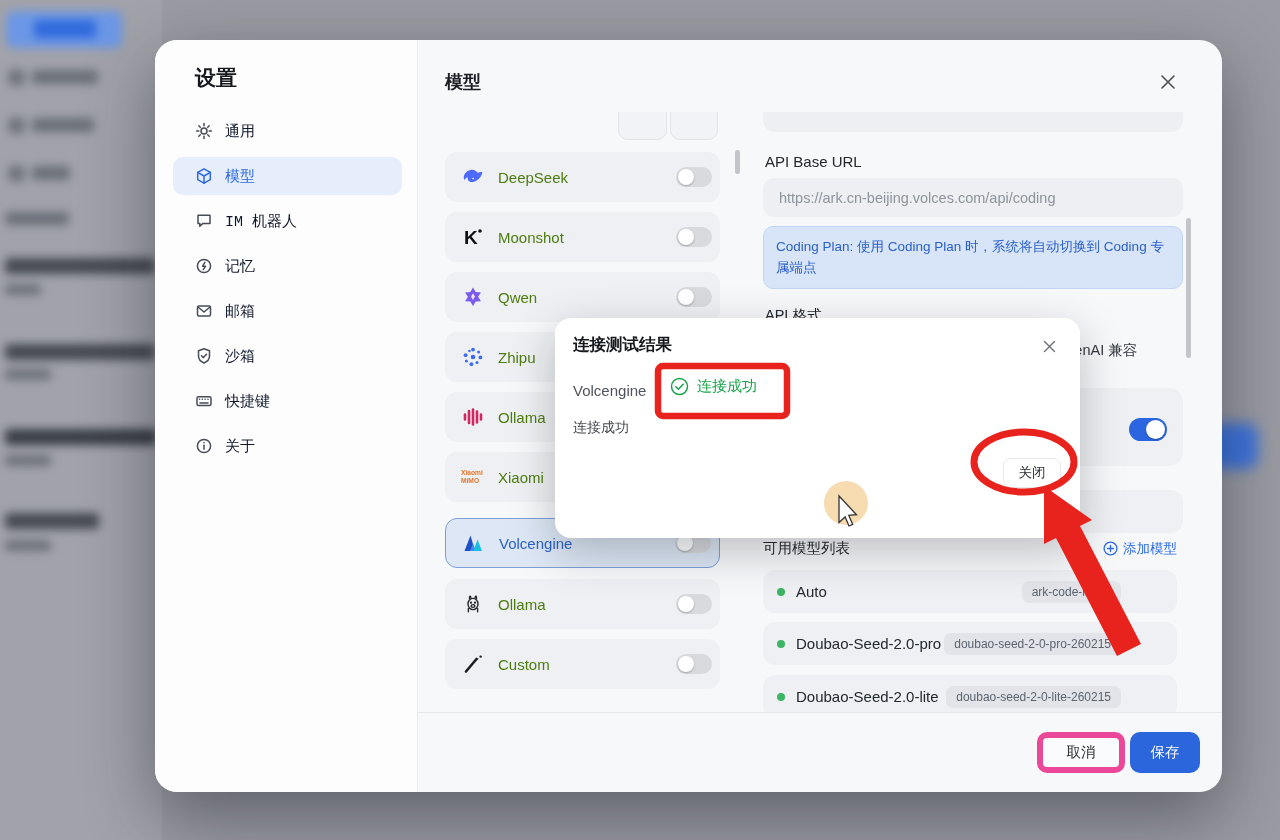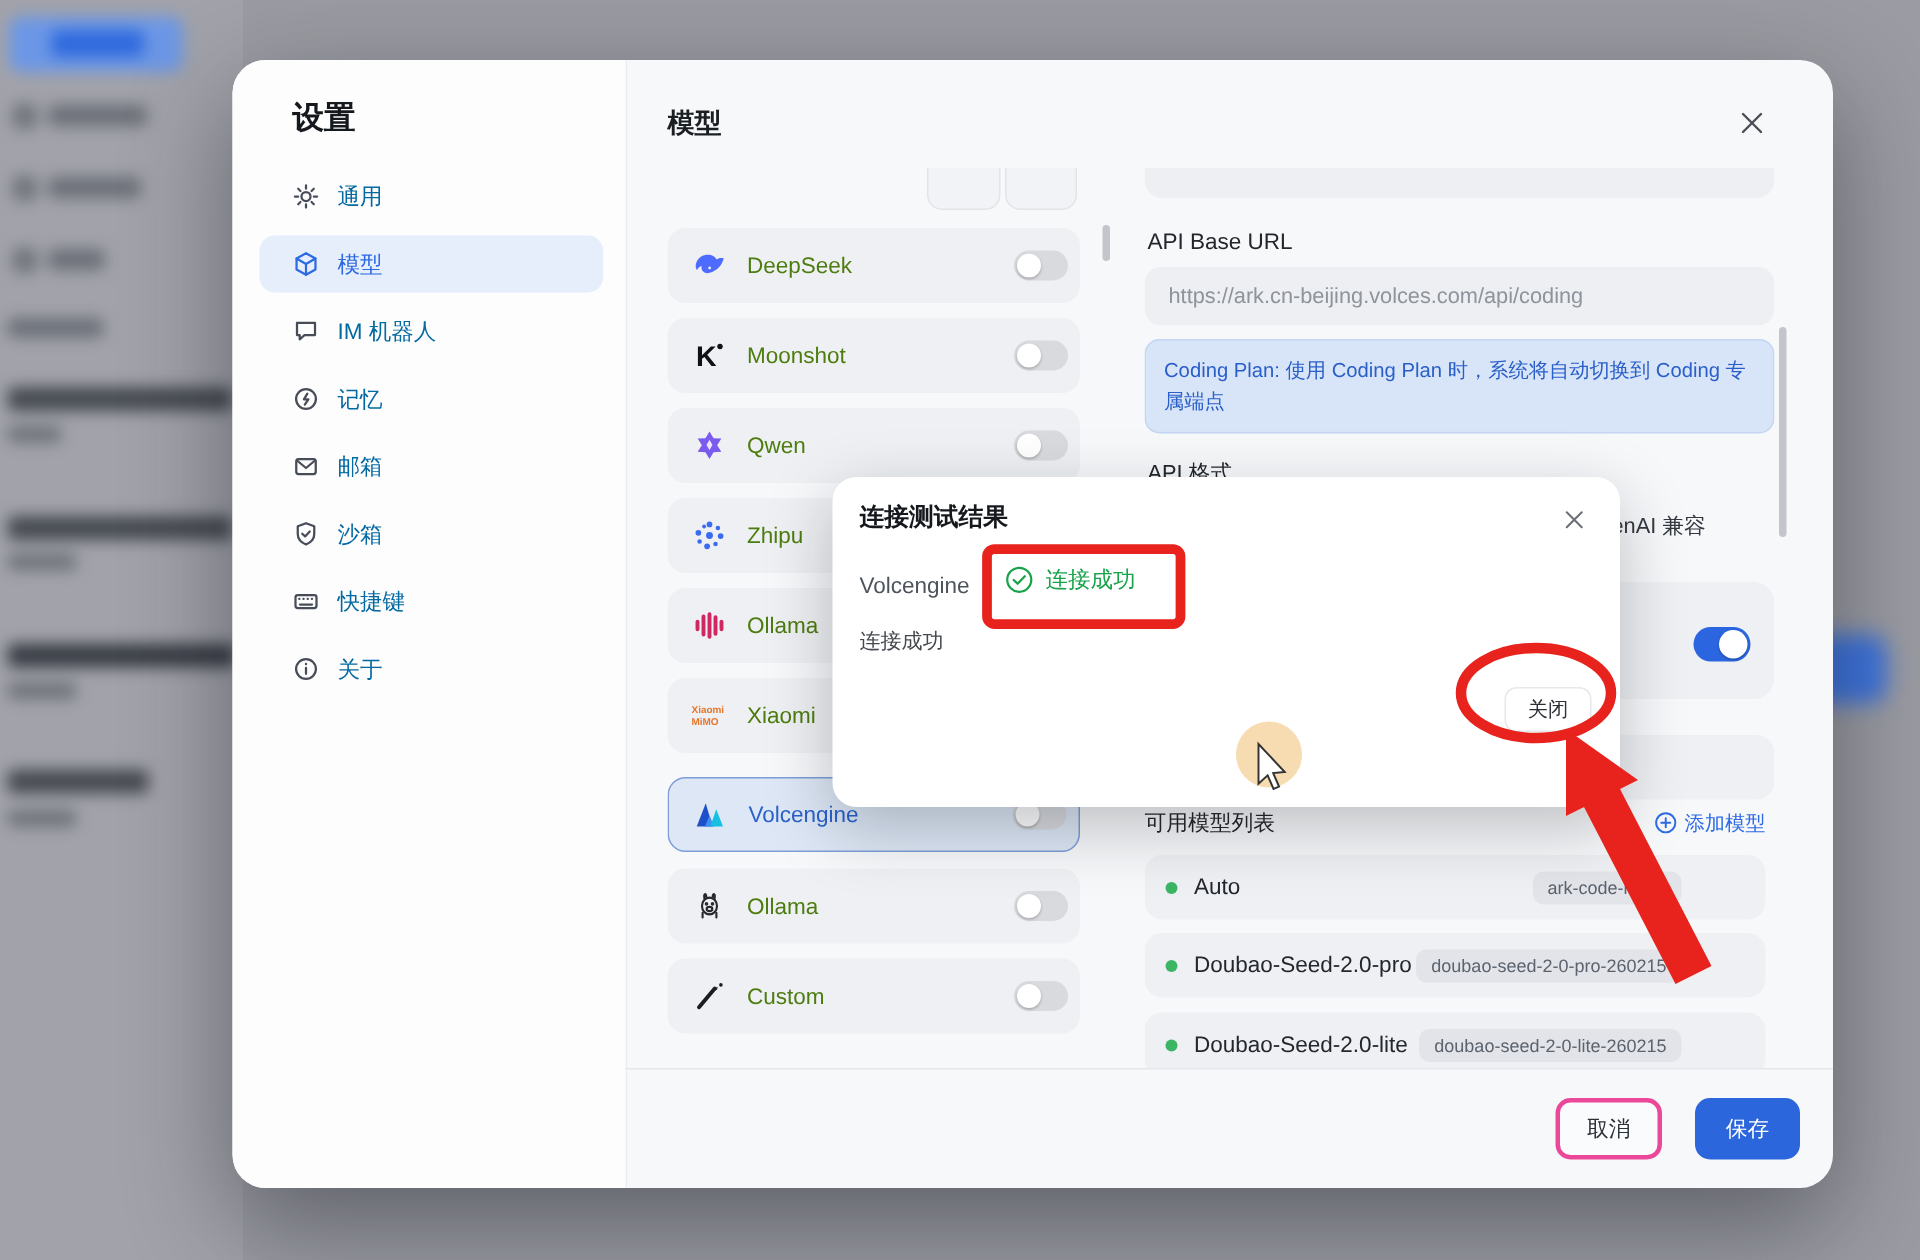--- a/index.html
+++ b/index.html
@@ -15,25 +15,25 @@
   .bg-ic{width:17px;height:17px;border-radius:5px;background:#62656d;opacity:.75;}
   .bg-bar{height:14px;border-radius:4px;background:#5d616a;opacity:.8;}
   .bg-title{height:16px;border-radius:4px;background:#3c4047;opacity:.9;}
   .bg-sub{height:11px;border-radius:4px;background:#60646c;opacity:.8;}
   .bg-blue-blob{left:1206px;top:423px;width:52px;height:46px;border-radius:12px;background:#3e74dd;filter:blur(7px);}
 
   
   .dialog{left:155px;top:40px;width:1067px;height:752px;border-radius:22px;background:#f7f8fa;
           box-shadow:0 24px 70px rgba(20,22,30,.45);}
   .nav{left:0;top:0;width:262px;height:752px;background:#fdfdfe;border-right:1px solid #ebecf0;
-       border-radius:22px 0 0 22px;}
+       border-radius:22px 0 0 22px;font-family:Liberation Mono, monospace;}
   .nav-title{left:40px;top:24px;font-size:21px;font-weight:bold;color:#15181d;}
   .nav-list{left:18px;top:72px;width:229px;display:flex;flex-direction:column;gap:7px;}
   .nav-item{height:38px;border-radius:10px;display:flex;align-items:center;padding-left:22px;gap:12px;
-            color:#0369a1;font-size:15px;cursor:pointer;box-sizing:border-box;}
+            color:#0f172a;font-size:15px;cursor:pointer;box-sizing:border-box;}
   .nav-item svg{flex:0 0 auto;}
   .nav-item.active{background:#e7eefb;color:#2c6ae3;}
   .icon18{width:18px;height:18px;stroke:#474d58;stroke-width:1.5;fill:none;stroke-linecap:round;stroke-linejoin:round;}
   .active .icon18{stroke:#2c6ae3;}
 
   .content-title{left:290px;top:30px;font-size:18px;font-weight:bold;color:#1b1e23;}
   .dlg-close{left:1003px;top:32px;width:20px;height:20px;cursor:pointer;}
 
   
   .prov-col{left:290px;top:72px;width:275px;height:600px;overflow:hidden;}
@@ -68,21 +68,21 @@
   .list-head{left:0;top:427px;width:414px;display:flex;align-items:center;}
   .add-link{margin-left:auto;display:flex;align-items:center;gap:5px;color:#2e6be5;font-size:13.5px;cursor:pointer;}
   .mdl-card{left:0;width:414px;height:43px;border-radius:12px;background:#eef0f3;display:flex;align-items:center;
             padding:0 14px;box-sizing:border-box;}
   .dot{width:8px;height:8px;border-radius:50%;background:#3cb565;flex:0 0 auto;}
   .mdl-name{margin-left:11px;font-size:15px;color:#23272e;white-space:nowrap;}
   .tag{margin-left:auto;margin-right:42px;background:#e2e4e9;border-radius:7px;padding:4px 10px;
        font-size:12px;color:#5c636e;white-space:nowrap;}
   .footer-divider{left:262px;top:672px;width:805px;height:1px;background:#e6e7ea;}
   .btn{display:flex;align-items:center;justify-content:center;border-radius:10px;font-size:14.5px;cursor:pointer;box-sizing:border-box;}
-  .btn-cancel{left:882px;top:692px;width:71px;height:41px;background:#fafbfc;border:3px solid #ec4899;color:#2b2f36;}
+  .btn-cancel{left:882px;top:692px;width:88px;height:41px;background:#fafbfc;border:6px solid #ec4899;color:#2b2f36;}
   .btn-save{left:975px;top:692px;width:70px;height:41px;background:#2b66dc;color:#fff;}
 
   
   .modal{left:555px;top:318px;width:525px;height:220px;border-radius:16px;background:#ffffff;
          box-shadow:0 14px 44px rgba(15,18,28,.25);z-index:10;}
   .modal-title{left:18px;top:16px;font-size:16.5px;font-weight:bold;color:#15181d;}
   .modal-close{left:487px;top:21px;width:15px;height:15px;cursor:pointer;}
   .modal-provider{left:18px;top:64px;font-size:15px;color:#4e545d;}
   .status-badge{left:115px;top:59px;display:flex;align-items:center;gap:8px;color:#18a34a;font-size:15px;}
   .modal-msg{left:18px;top:101px;font-size:14px;color:#45494f;}

